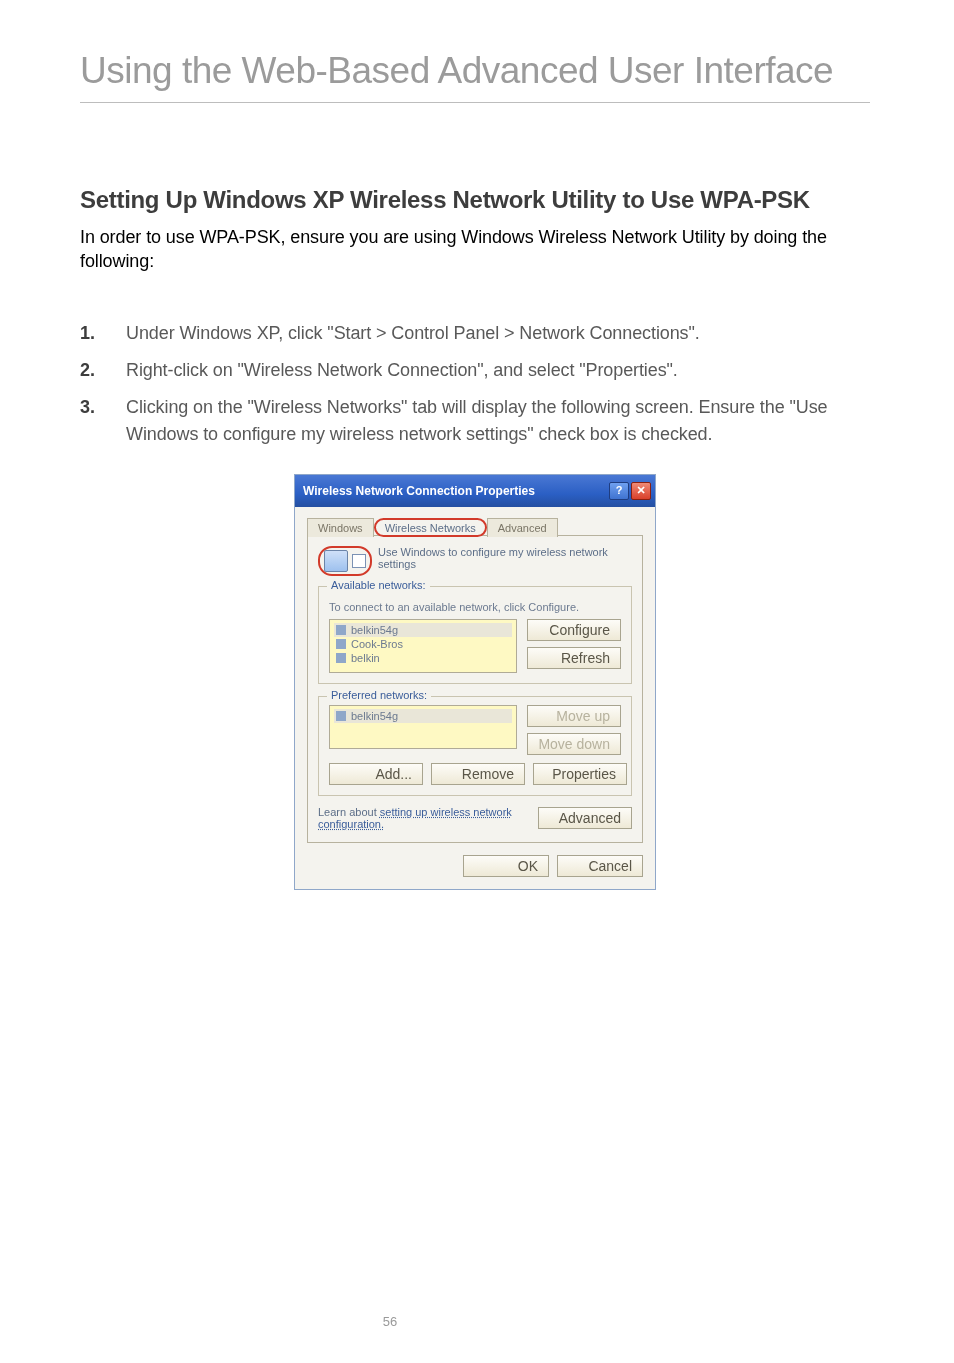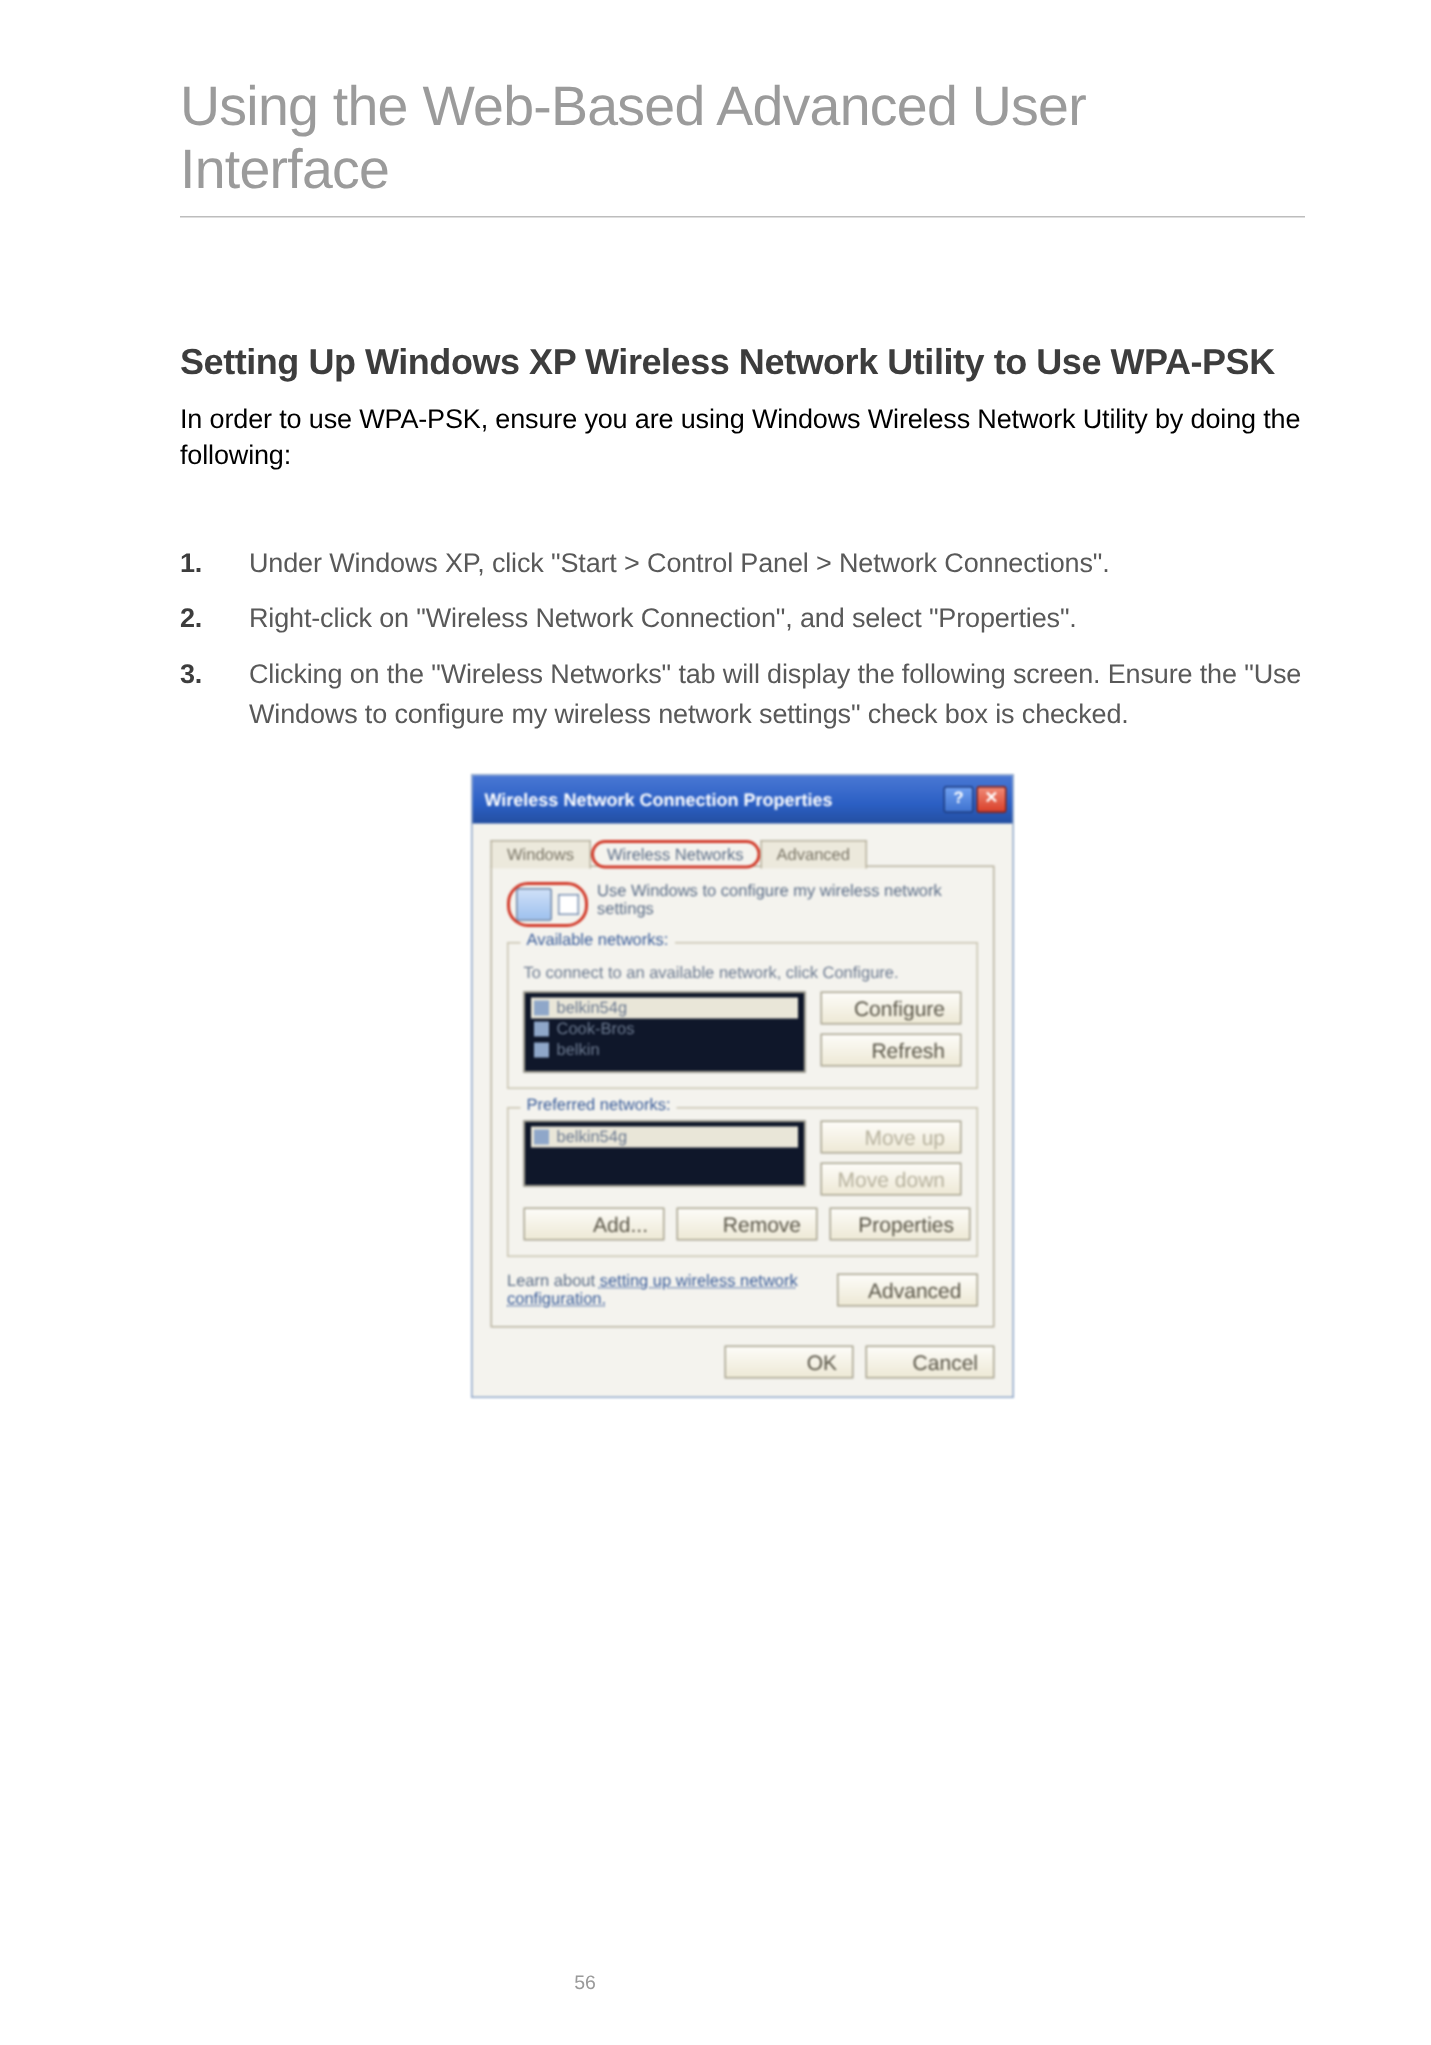--- a/index.html
+++ b/index.html
@@ -4,21 +4,21 @@
 <style>
   html, body {
     margin: 0;
     padding: 0;
     background: #ffffff;
     font-family: "Helvetica Neue", Helvetica, Arial, sans-serif;
     color: #4a4a4a;
     width: 954px;
   }
   .page {
-    padding: 50px 84px 60px 120px;
+    padding: 50px 84px 60px 80px;
     box-sizing: border-box;
     width: 954px;
     height: 1363px;
     position: relative;
   }
   .page-title {
     font-size: 37px;
     font-weight: 400;
     color: #9b9b9b;
     letter-spacing: -0.5px;
@@ -143,21 +143,21 @@
     border:1px solid #c9c4b0;
     padding: 8px 10px 10px;
     margin-top: 6px;
     position: relative;
   }
   .xp-group + .xp-group { margin-top:12px; }
   .grp-title { position:absolute; top:-8px; left:8px; background:#f4f3ee; padding:0 4px; color:#3a5d9a;}
   .grp-note { margin: 6px 0 6px; color:#6c7a90;}
   .xp-list {
     border:1px solid #b0ab97;
-    background:#0f172a;
+    background:#fef9c3;
     height: 54px;
     padding: 3px 4px;
     box-sizing: border-box;
     overflow: hidden;
     color:#6c7a90;
   }
   .xp-list .li { display:flex; align-items:center; gap:5px; padding:1px 2px;}
   .xp-list .li.sel { background:#e9e6d8;}
   .ant-icon { width:10px; height:10px; background:#8fa7c9; display:inline-block;}
   .side-btns { display:flex; flex-direction:column; gap:6px; }

